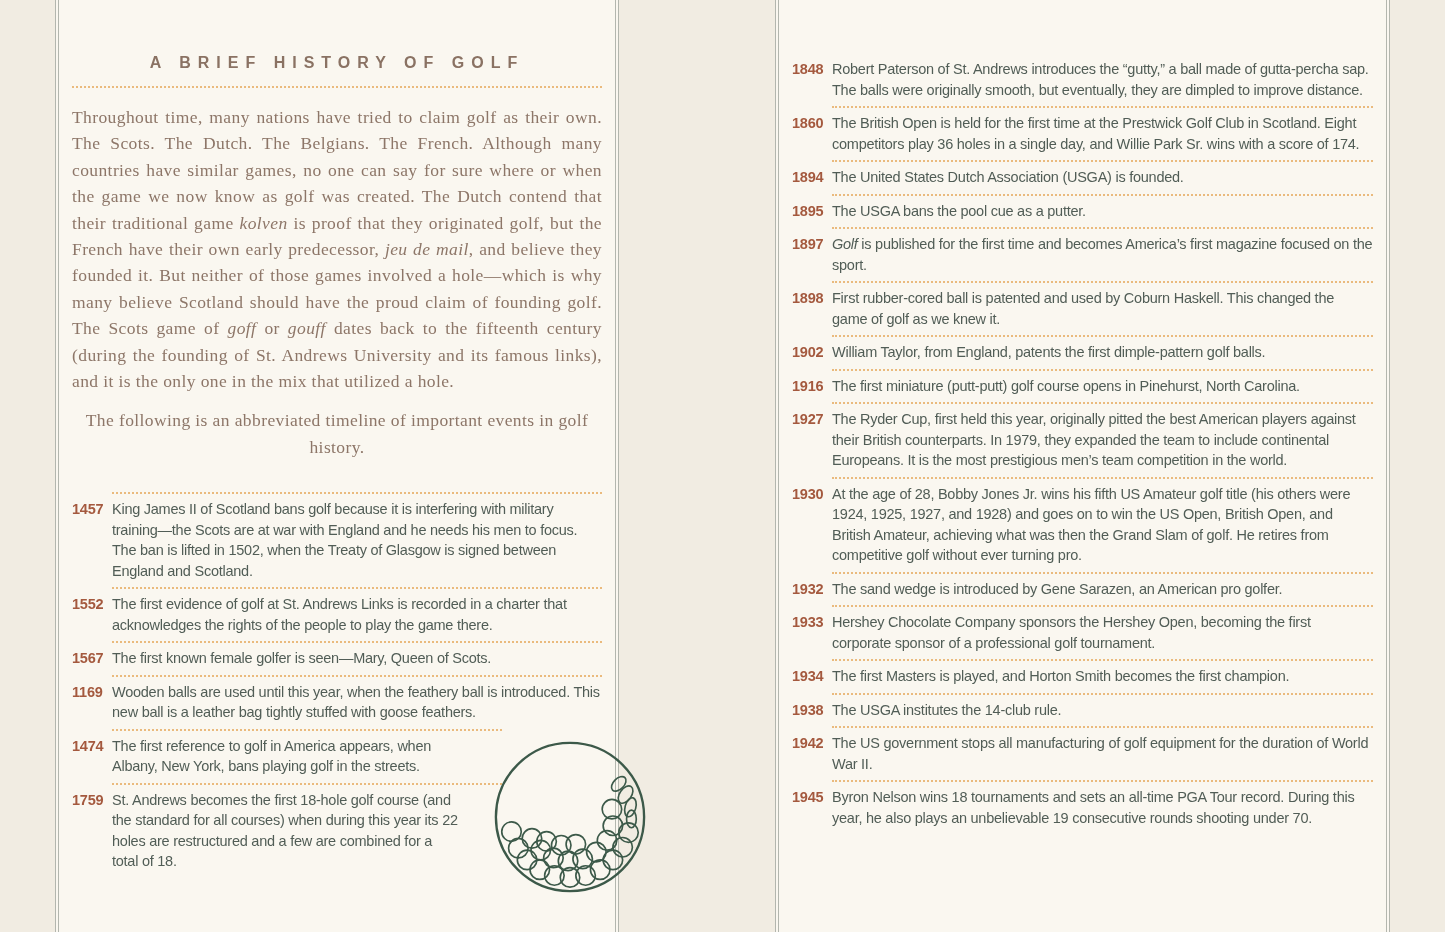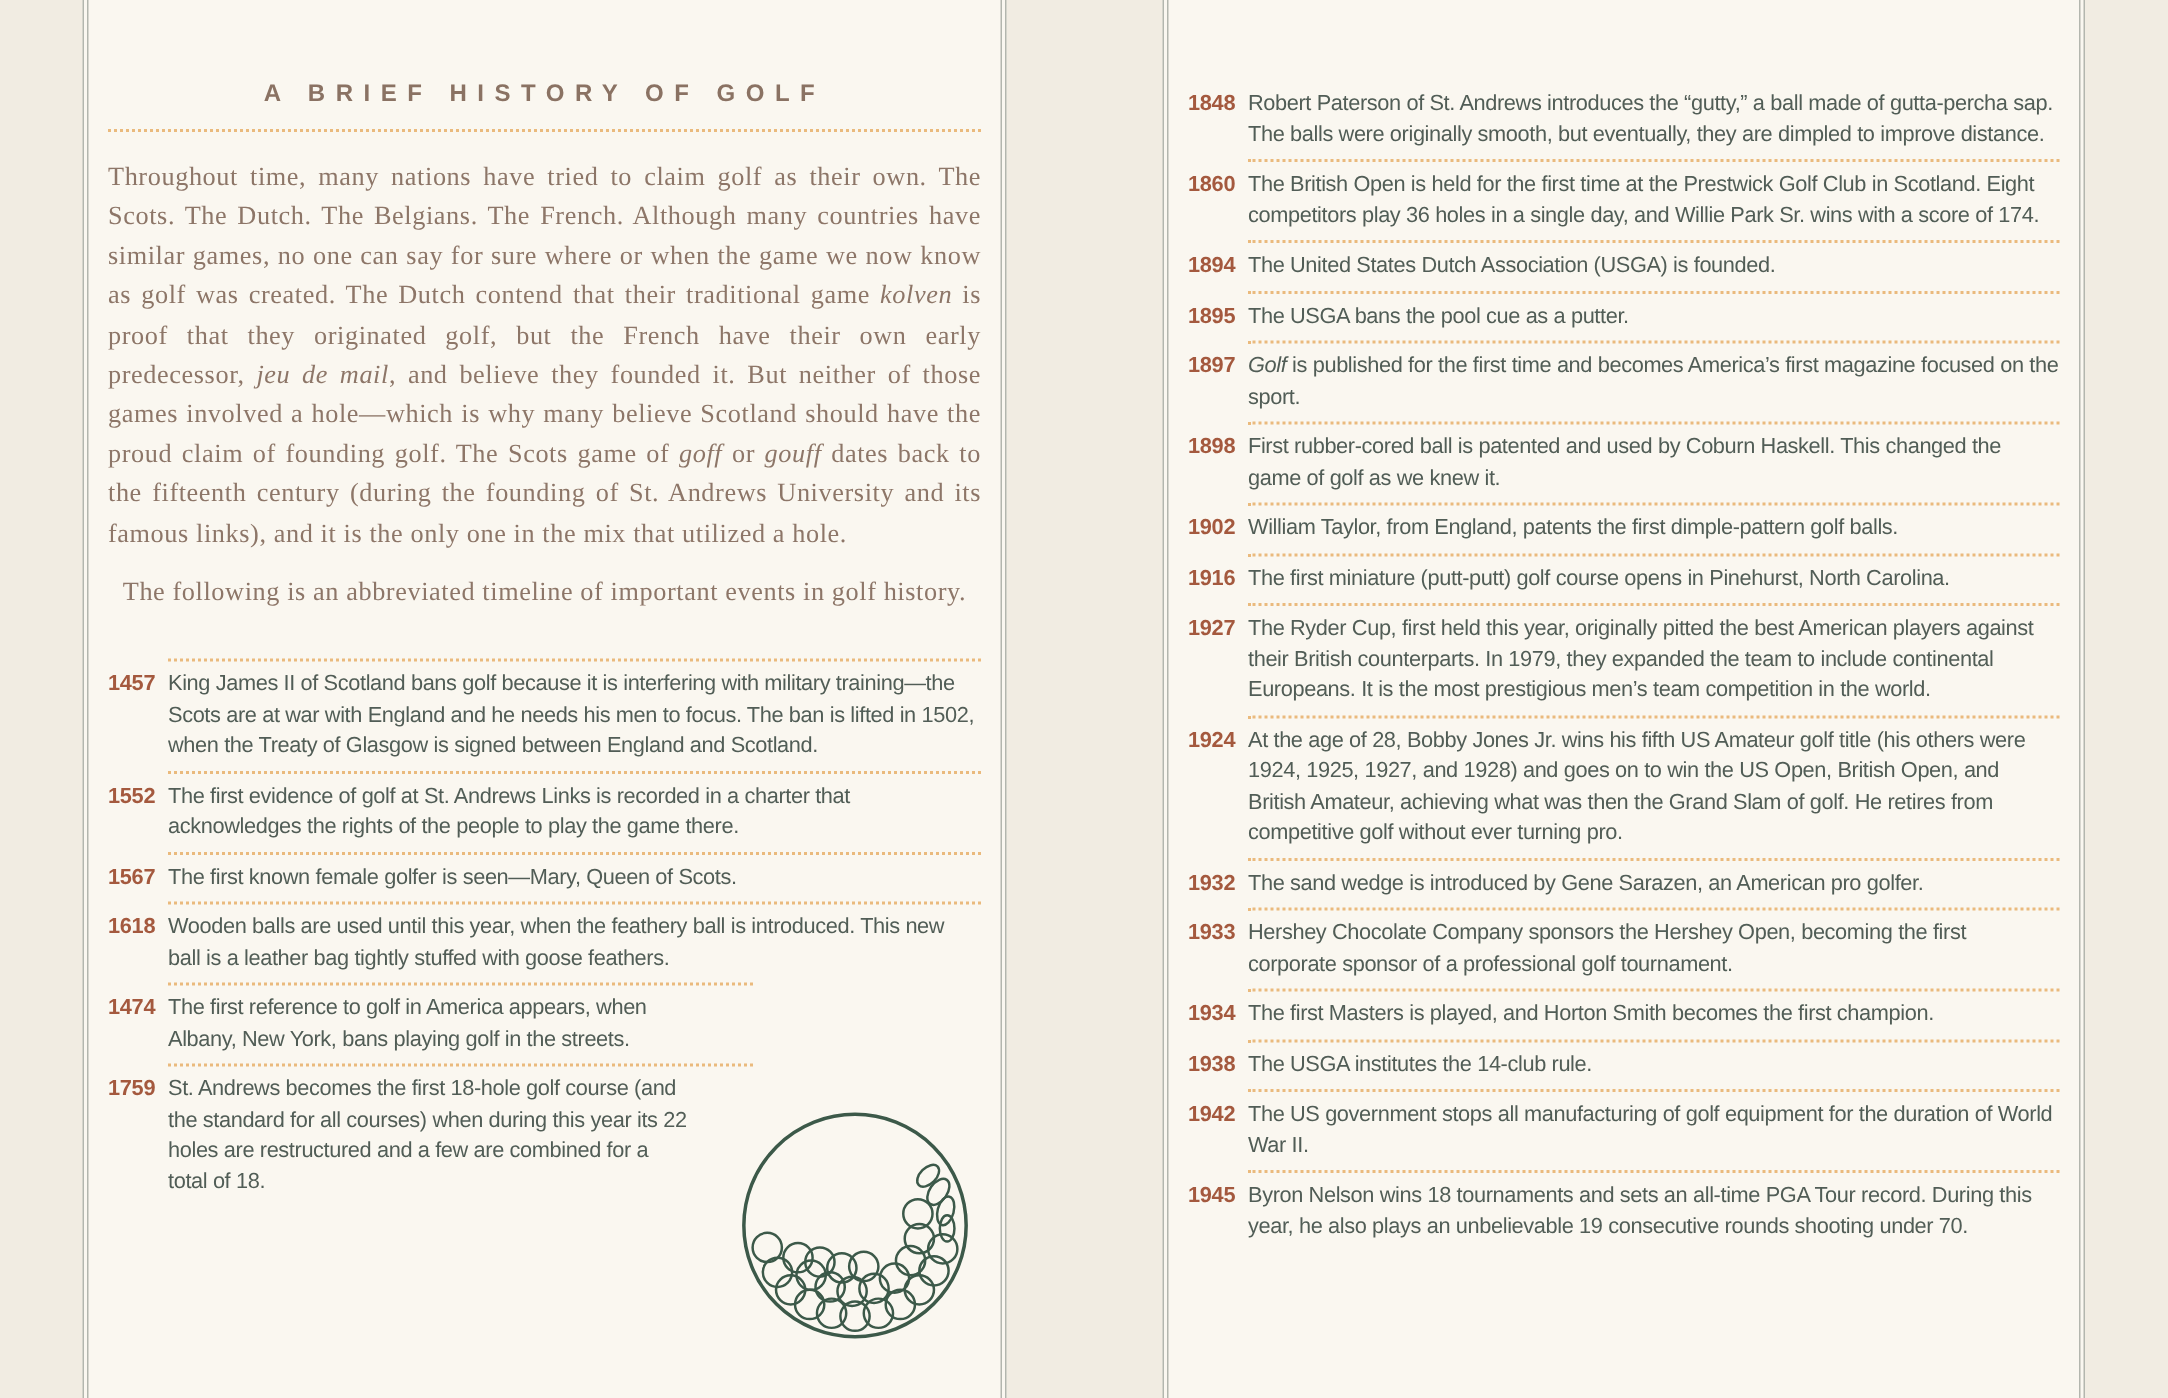--- a/index.html
+++ b/index.html
@@ -9,21 +9,21 @@
     font-family: "Liberation Sans", sans-serif;
     position: relative;
   }
   .page {
     position: absolute;
     top: 0; bottom: 0;
     background: var(--page, #faf7f0);
     border-left: 4px double var(--rule, #b3b6ae);
     border-right: 4px double var(--rule, #b3b6ae);
   }
-  .page-left  { left: 55px;  width: 616px; }
+  .page-left  { left: 55px;  width: 564px; }
   .page-right { left: 775px; width: 615px; }
   .page-inner { padding: 0 13px; position: relative; height: 100%; }
 
   
   .book-title {
     margin-top: 52px;
     text-align: center;
     font-size: 16px;
     font-weight: 600;
     letter-spacing: 7px;
@@ -114,21 +114,21 @@
       </div>
       <div class="sep"></div>
 
       <div class="entry">
         <span class="year">1567</span>
         <div class="etext"><span>The first known female golfer is seen—Mary, Queen of Scots.</span></div>
       </div>
       <div class="sep"></div>
 
       <div class="entry">
-        <span class="year">1618</span>
+        <span class="year">1169</span>
         <div class="etext"><span>Wooden balls are used until this year, when the feathery ball is introduced. This new ball is a leather bag tightly stuffed with goose feathers.</span></div>
       </div>
       <div class="sep short"></div>
 
       <div class="entry">
         <span class="year">1474</span>
         <div class="etext narrow"><span>The first reference to golf in America appears, when Albany, New York, bans playing golf in the streets.</span></div>
       </div>
       <div class="sep short"></div>
 
@@ -227,21 +227,21 @@
       </div>
       <div class="sep"></div>
 
       <div class="entry">
         <span class="year">1927</span>
         <div class="etext"><span>The Ryder Cup, first held this year, originally pitted the best American players against their British counterparts. In 1979, they expanded the team to include continental Europeans. It is the most prestigious men’s team competition in the world.</span></div>
       </div>
       <div class="sep"></div>
 
       <div class="entry">
-        <span class="year">1924</span>
+        <span class="year">1930</span>
         <div class="etext"><span>At the age of 28, Bobby Jones Jr. wins his fifth US Amateur golf title (his others were 1924, 1925, 1927, and 1928) and goes on to win the US Open, British Open, and British Amateur, achieving what was then the Grand Slam of golf. He retires from competitive golf without ever turning pro.</span></div>
       </div>
       <div class="sep"></div>
 
       <div class="entry">
         <span class="year">1932</span>
         <div class="etext"><span>The sand wedge is introduced by Gene Sarazen, an American pro golfer.</span></div>
       </div>
       <div class="sep"></div>
 

